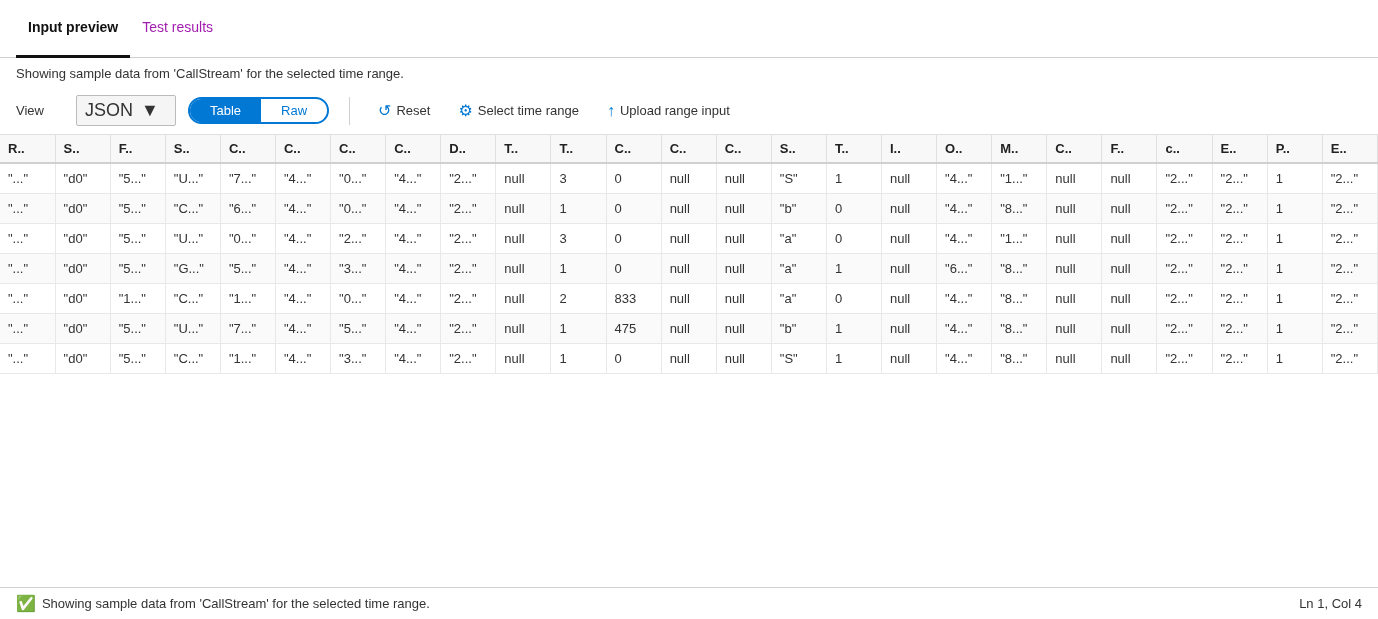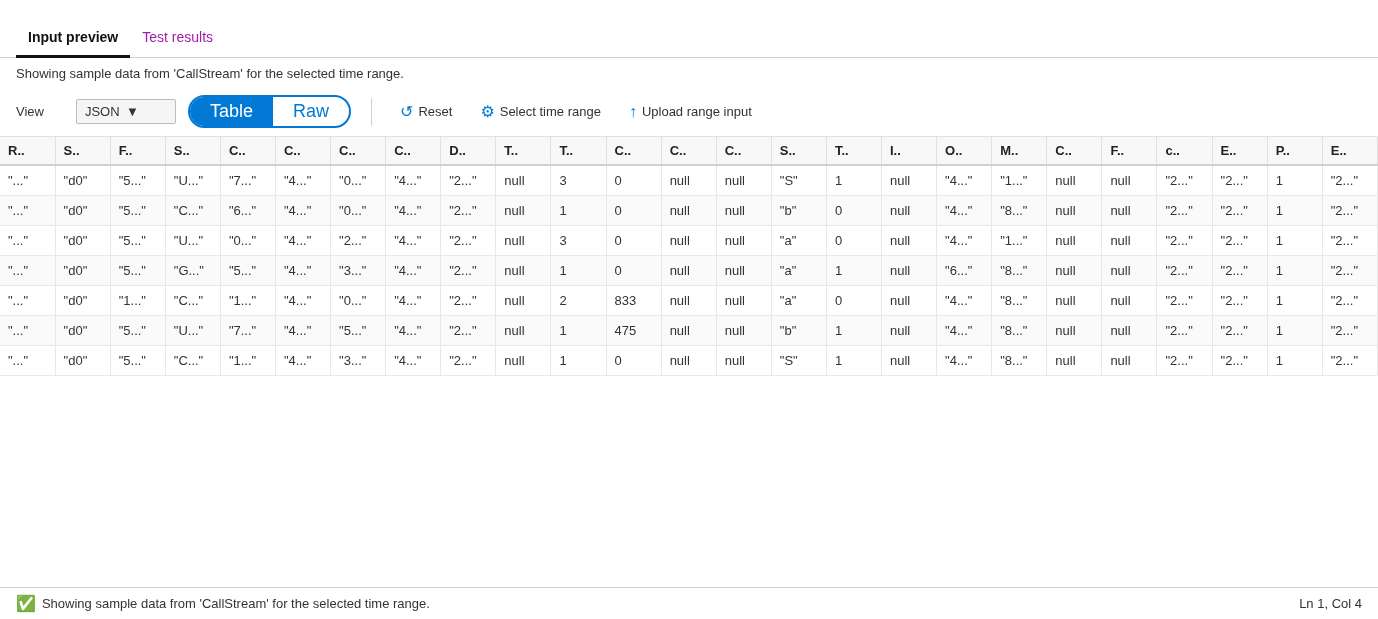--- a/index.html
+++ b/index.html
@@ -3,46 +3,46 @@
   <meta charset="utf-8">
   <style>
     * { box-sizing: border-box; margin: 0; padding: 0; }
     body { font-family: 'Segoe UI', Arial, sans-serif; font-size: 13px; background: #fff; color: #222; width: 1378px; height: 619px; overflow: hidden; display: flex; flex-direction: column; }
 
     
     .tabs-bar {
       display: flex; align-items: flex-end; border-bottom: 1px solid #d0d0d0; padding: 0 16px; height: 58px; flex-shrink: 0;
     }
     .tab {
-      padding: 8px 12px 10px 12px; cursor: pointer; font-size: 14px; color: #555; border-bottom: 3px solid transparent; margin-bottom: -1px;
+      padding: 8px 12px 20px 12px; cursor: pointer; font-size: 14px; color: #555; border-bottom: 3px solid transparent; margin-bottom: -1px;
     }
     .tab.active {
       color: #111; border-bottom: 3px solid #111; font-weight: 600;
     }
     .tab.blue { color: #a21caf; }
 
     
     .info-bar {
       padding: 8px 16px; font-size: 13px; color: #333; flex-shrink: 0;
     }
 
     
     .toolbar {
       display: flex; align-items: center; padding: 6px 16px 8px 16px; gap: 12px; flex-shrink: 0;
     }
     .view-label { font-size: 13px; color: #333; margin-right: 20px; }
     .dropdown-select {
-      display: flex; align-items: center; border: 1px solid #bbb; background: #f5f5f5; border-radius: 2px; padding: 4px 8px; min-width: 100px; cursor: pointer; font-size: 13px; color: #333; 
+      display: flex; align-items: center; border: 1px solid #bbb; background: #f5f5f5; border-radius: 2px; padding: 4px 8px; min-width: 100px; cursor: pointer; font-size: 18px; color: #333;  text-align: center;
     }
     .dropdown-select span { flex: 1; }
     .toggle-group {
       display: flex; border: 2px solid #0078d4; border-radius: 20px; overflow: hidden; background: #fff;
     }
     .toggle-btn {
-      padding: 4px 20px; font-size: 18px; cursor: pointer; border: none; background: transparent; color: #0078d4;
+      padding: 4px 20px; font-size: 13px; cursor: pointer; border: none; background: transparent; color: #0078d4;
     }
     .toggle-btn.active {
       background: #0078d4; color: #fff;
     }
     .divider-v { width: 1px; height: 28px; background: #d0d0d0; margin: 0 8px; }
     .toolbar-action {
       display: flex; align-items: center; gap: 5px; cursor: pointer; color: #333; font-size: 13px; padding: 4px 8px; border-radius: 2px;
     }
     .toolbar-action .icon { font-size: 16px; }
     .reset-icon { color: #0078d4; }

